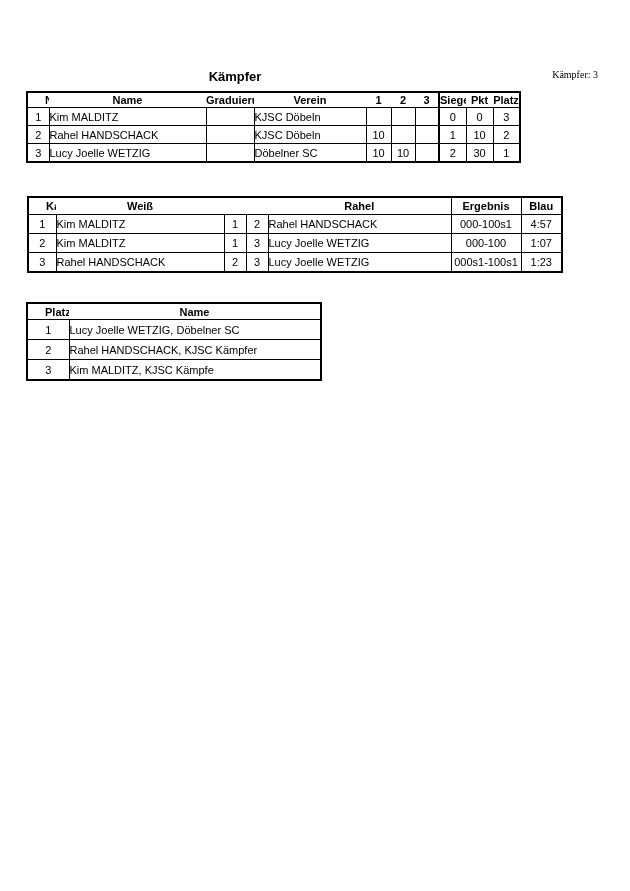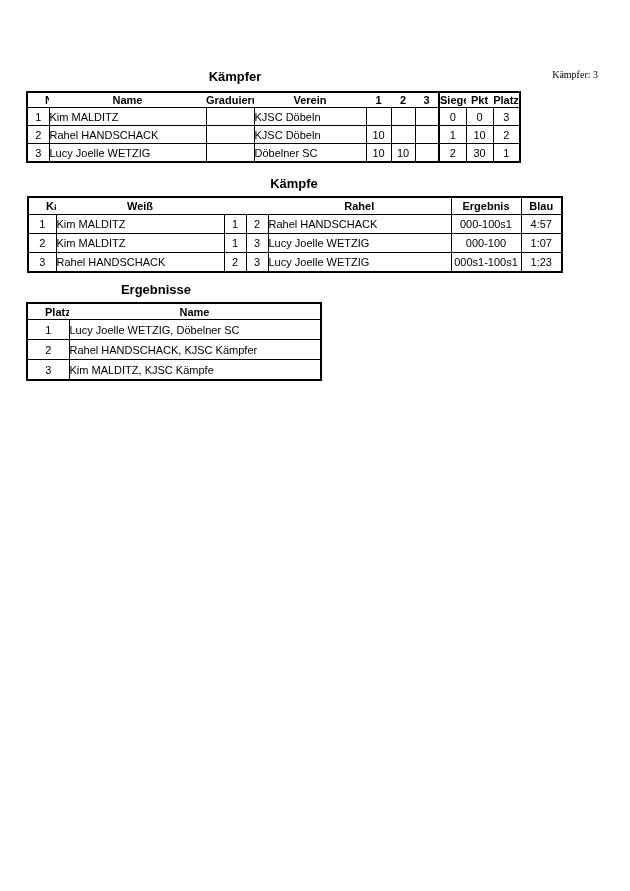--- a/index.html
+++ b/index.html
@@ -113,21 +113,20 @@
       <td>10</td>
       <td>10</td>
       <td></td>
       <td class="sepL">2</td>
       <td>30</td>
       <td>1</td>
     </tr>
   </tbody>
     </table>
 
-  <div class="sub-title sub2">Kämpfe</div>
 
   <table class="t2">
     <colgroup>
       <col style="width:28px">
         <col style="width:168px">
         <col style="width:22px">
         <col style="width:22px">
       <col style="width:183px">
         <col style="width:70px">
         <col style="width:41px">
@@ -165,21 +164,20 @@
       <td class="l">Rahel HANDSCHACK</td>
       <td>2</td>
       <td>3</td>
       <td class="l">Lucy Joelle WETZIG</td>
       <td>000s1-100s1</td>
       <td>1:23</td>
     </tr>
   </tbody>
     </table>
 
-  <div class="sub-title sub3">Ergebnisse</div>
 
   <table class="t3">
     <colgroup>
       <col style="width:42px">
         <col style="width:252px">
     </colgroup>
     <tbody>
         <tr>
       <th class="al">Platz</th>
       <th>Name</th>

